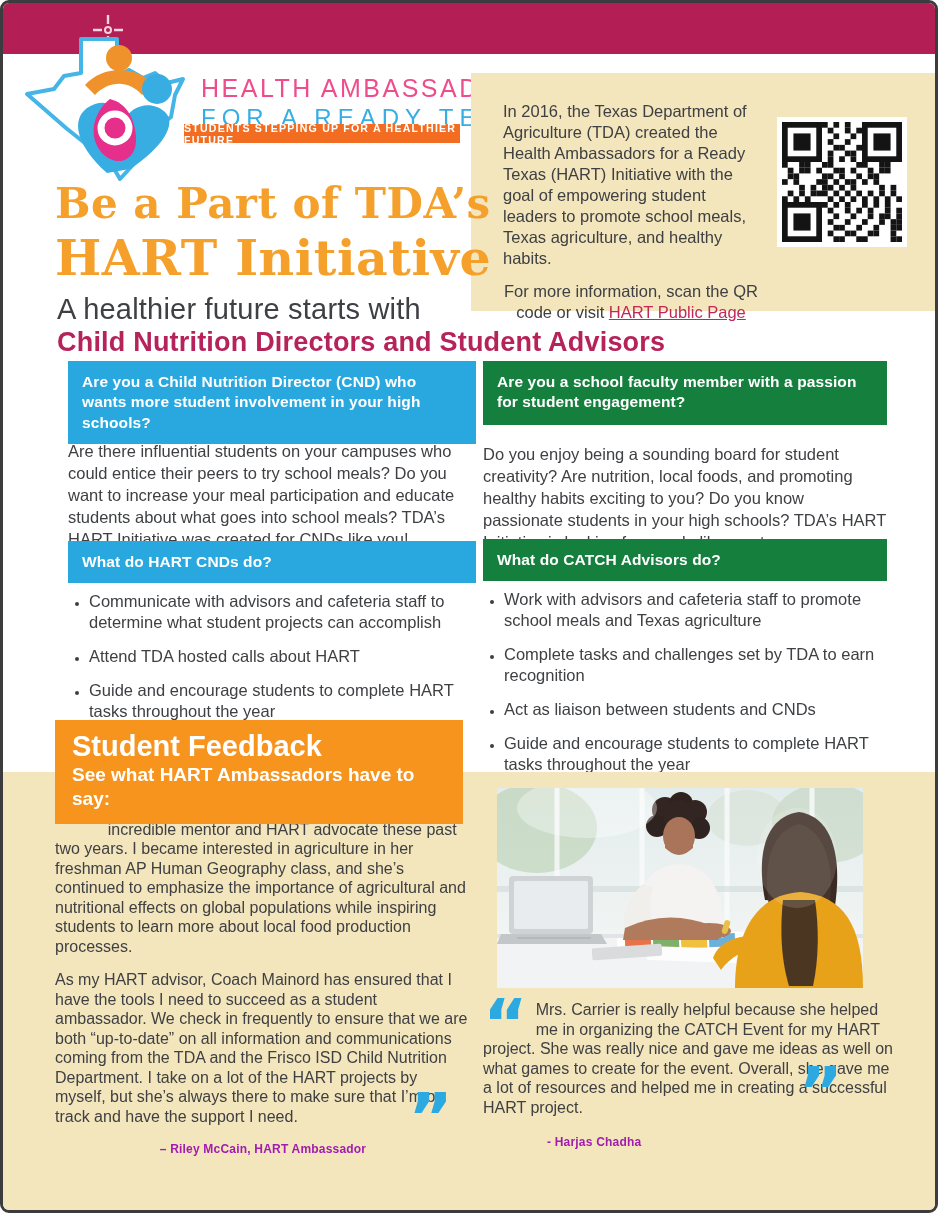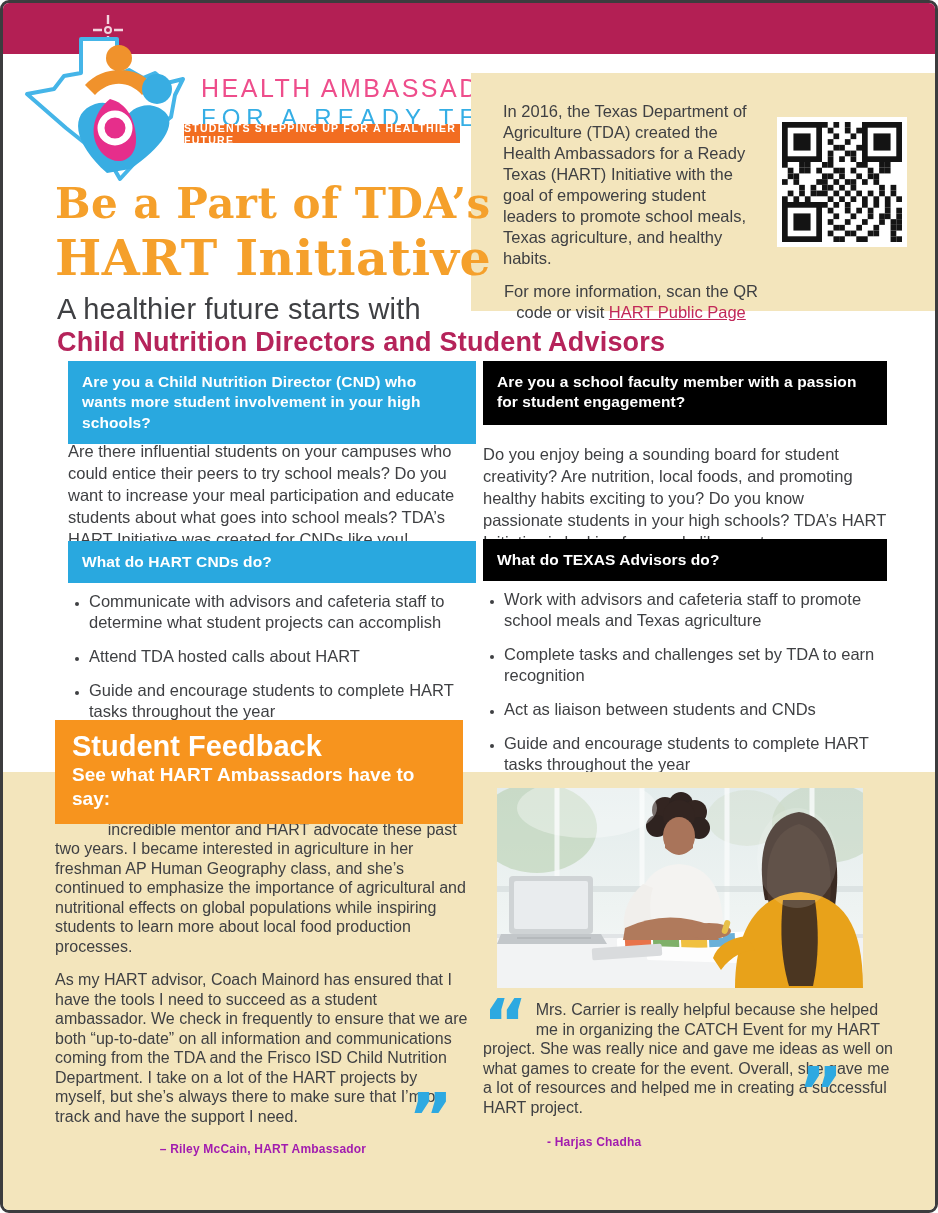--- a/index.html
+++ b/index.html
@@ -32,21 +32,21 @@
   .title1{position:absolute;left:52px;top:176px;font-family:"DejaVu Serif",serif;font-weight:700;font-size:42px;color:#f5a02b;letter-spacing:.5px;}
   .title2{position:absolute;left:52px;top:226px;font-family:"DejaVu Serif",serif;font-weight:700;font-size:49px;color:#f5a02b;letter-spacing:.5px;}
   .sub1{position:absolute;left:54px;top:290px;font-size:29px;font-weight:400;color:#3f4043;letter-spacing:.2px;}
   .sub2{position:absolute;left:54px;top:324px;font-size:27px;font-weight:700;color:#b5235a;letter-spacing:.2px;}
   
   .col-l{left:65px;width:408px;}
   .col-r{left:480px;width:404px;}
   .abs{position:absolute;box-sizing:border-box;}
   .hdr{color:#fff;font-weight:bold;font-size:15.5px;line-height:1.32;padding:11px 14px;letter-spacing:.1px;}
   .hdr-blue{background:#29a8df;}
-  .hdr-red{background:#000000;}
+  .hdr-red{background:#15803d;}
   .bodytxt{font-size:16.5px;line-height:22px;color:#3f4043;}
   ul.tasks{margin:0;padding-left:21px;}
   ul.tasks li{font-size:16.5px;line-height:21px;color:#3f4043;margin-bottom:13px;}
   ul.tasks li::marker{font-size:12px;}
   
   .fb-box{position:absolute;left:52px;top:717px;width:408px;background:#f7941e;padding:10px 17px 13px;box-sizing:border-box;z-index:3;}
   .fb-title{color:#fff;font-weight:bold;font-size:29px;line-height:33px;}
   .fb-sub{color:#fff;font-weight:bold;font-size:19px;line-height:24px;}
   .cream{position:absolute;left:0;right:0;top:769px;bottom:0;background:#f3e5bc;}
   .quote{position:absolute;font-size:16px;line-height:19.5px;color:#3f4043;}
@@ -250,21 +250,21 @@
   <div class="abs col-l bodytxt" style="top:437px;">Are there influential students on your campuses who could entice their peers to try school meals? Do you want to increase your meal participation and educate students about what goes into school meals? TDA’s HART Initiative was created for CNDs like you!</div>
   <div class="abs col-l hdr hdr-blue" style="top:538px;">What do HART CNDs do?</div>
   <ul class="abs col-l tasks" style="top:588px;">
     <li>Communicate with advisors and cafeteria staff to determine what student projects can accomplish</li>
     <li>Attend TDA hosted calls about HART</li>
     <li>Guide and encourage students to complete HART tasks throughout the year</li>
   </ul>
 
   <div class="abs col-r hdr hdr-red" style="top:358px;min-height:64px;">Are you a school faculty member with a passion for student engagement?</div>
   <div class="abs col-r bodytxt" style="top:440px;">Do you enjoy being a sounding board for student creativity? Are nutrition, local foods, and promoting healthy habits exciting to you? Do you know passionate students in your high schools? TDA’s HART Initiative is looking for people like you to serve as student advisors!</div>
-  <div class="abs col-r hdr hdr-red" style="top:536px;">What do TEXAS Advisors do?</div>
+  <div class="abs col-r hdr hdr-red" style="top:536px;">What do CATCH Advisors do?</div>
   <ul class="abs col-r tasks" style="top:586px;">
     <li>Work with advisors and cafeteria staff to promote school meals and Texas agriculture</li>
     <li>Complete tasks and challenges set by TDA to earn recognition</li>
     <li>Act as liaison between students and CNDs</li>
     <li>Guide and encourage students to complete HART tasks throughout the year</li>
     <li>Attend TDA hosted calls about HART</li>
   </ul>
 
   <div class="fb-box">
     <div class="fb-title">Student Feedback</div>

